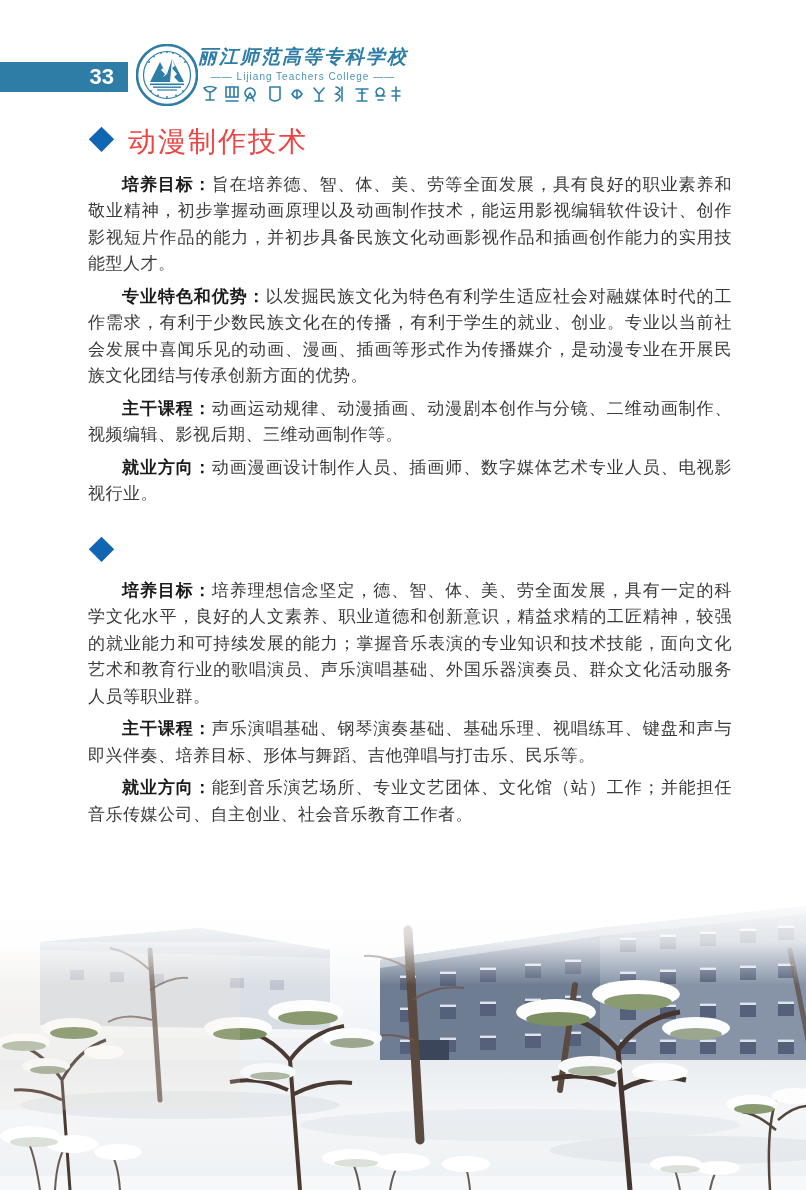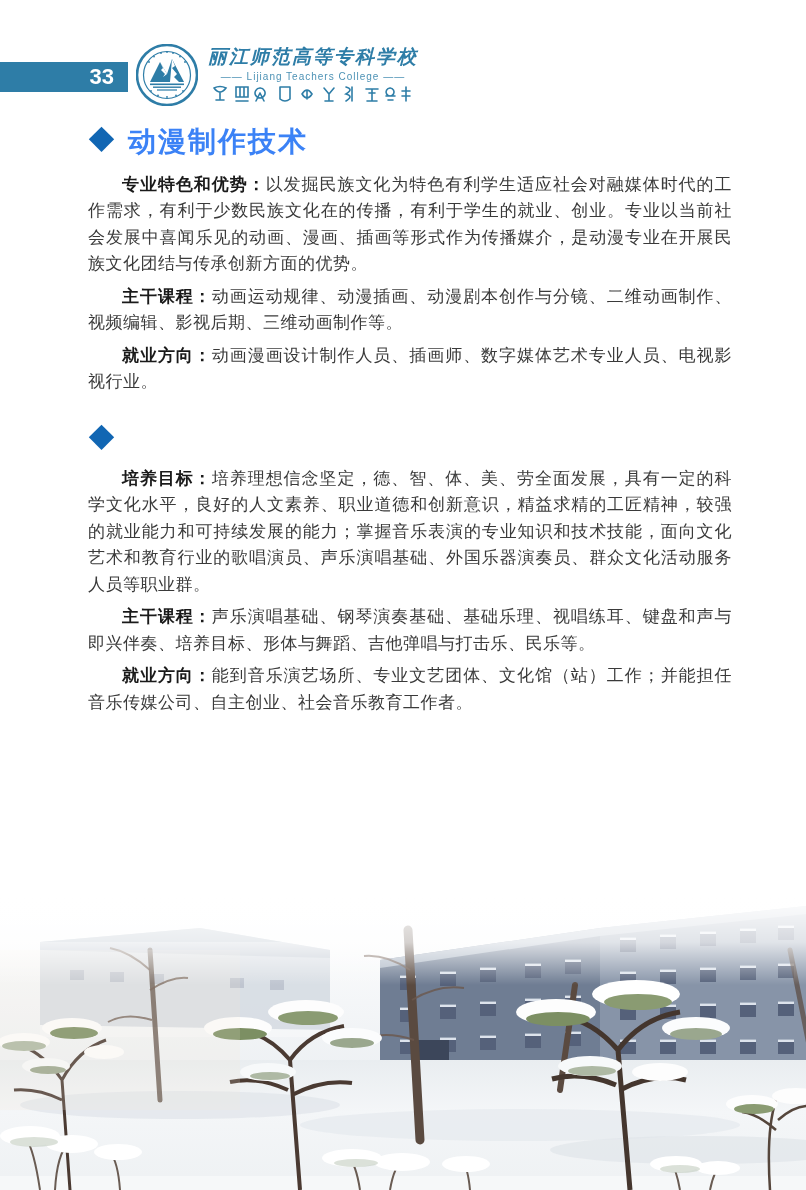--- a/index.html
+++ b/index.html
@@ -11,41 +11,41 @@
   }
   
   .page-number-bar {
     position:absolute; left:0; top:62px; width:128px; height:30px;
     background:#2e7da7; color:#ffffff; text-align:right;
     font-family:"Liberation Sans", sans-serif; font-weight:bold;
     font-size:22px; line-height:30px; padding-right:14px;
   }
   .logo-wrap { position:absolute; left:136px; top:44px; height:68px; display:flex; align-items:flex-start; }
   .emblem { width:62px; height:62px; flex:0 0 auto; }
-  .logo-text { margin-left:10px; width:210px; text-align:center; color:#2e7da7; }
+  .logo-text { width:210px; text-align:center; color:#2e7da7; }
   .school-name {
     font-family:"Liberation Serif", serif; font-weight:bold; font-style:italic;
     font-size:19px; letter-spacing:2px; white-space:nowrap; color:#2e7da7;
   }
   .school-name-en {
     font-family:"Liberation Sans", sans-serif; font-size:10px; letter-spacing:1px;
     color:#4d92b5; margin-top:1px; white-space:nowrap;
   }
   .dongba-row { margin-top:2px; width:206px; height:20px; }
   
   .content {
     position:absolute; left:0; top:0; width:806px; z-index:3;
     padding:125px 74px 0 88px;
   }
   .section-heading {
     display:flex; align-items:center; gap:13px; margin-bottom:13px;
     font-family:"Liberation Sans", sans-serif;
   }
   .diamond { color:#1166b3; font-size:27px; line-height:1; transform:translateY(-1px); }
-  .section-title { color:#3b82f6; font-size:28px; font-weight:bold; letter-spacing:2px; line-height:1.2; }
+  .section-title { color:#ef4444; font-size:28px; font-weight:normal; letter-spacing:2px; line-height:1.2; }
   .section + .section { margin-top:30px; }
   .section p {
     font-size:17px; line-height:1.56; color:#3a3a3a;
     text-align:justify; text-indent:2em; margin-bottom:6px;
     letter-spacing:0.5px;
   }
   .para-label {
     font-family:"Liberation Sans", sans-serif; font-weight:bold; color:#1a1a1a;
     font-style:normal;
   }
@@ -111,20 +111,21 @@
     </div>
   </div>
 
   <div class="content">
 
     <div class="section">
       <div class="section-heading">
         <span class="diamond">◆</span>
         <span class="section-title">动漫制作技术</span>
       </div>
+      <p><b class="para-label">培养目标：</b><span>旨在培养德、智、体、美、劳等全面发展，具有良好的职业素养和敬业精神，初步掌握动画原理以及动画制作技术，能运用影视编辑软件设计、创作影视短片作品的能力，并初步具备民族文化动画影视作品和插画创作能力的实用技能型人才。</span></p>
       <p><b class="para-label">专业特色和优势：</b><span>以发掘民族文化为特色有利学生适应社会对融媒体时代的工作需求，有利于少数民族文化在的传播，有利于学生的就业、创业。专业以当前社会发展中喜闻乐见的动画、漫画、插画等形式作为传播媒介，是动漫专业在开展民族文化团结与传承创新方面的优势。</span></p>
       <p><b class="para-label">主干课程：</b><span>动画运动规律、动漫插画、动漫剧本创作与分镜、二维动画制作、视频编辑、影视后期、三维动画制作等。</span></p>
       <p><b class="para-label">就业方向：</b><span>动画漫画设计制作人员、插画师、数字媒体艺术专业人员、电视影视行业。</span></p>
     </div>
 
     <div class="section">
       <div class="section-heading">
         <span class="diamond">◆</span>
       </div>
       <p><b class="para-label">培养目标：</b><span>培养理想信念坚定，德、智、体、美、劳全面发展，具有一定的科学文化水平，良好的人文素养、职业道德和创新意识，精益求精的工匠精神，较强的就业能力和可持续发展的能力；掌握音乐表演的专业知识和技术技能，面向文化艺术和教育行业的歌唱演员、声乐演唱基础、外国乐器演奏员、群众文化活动服务人员等职业群。</span></p>

